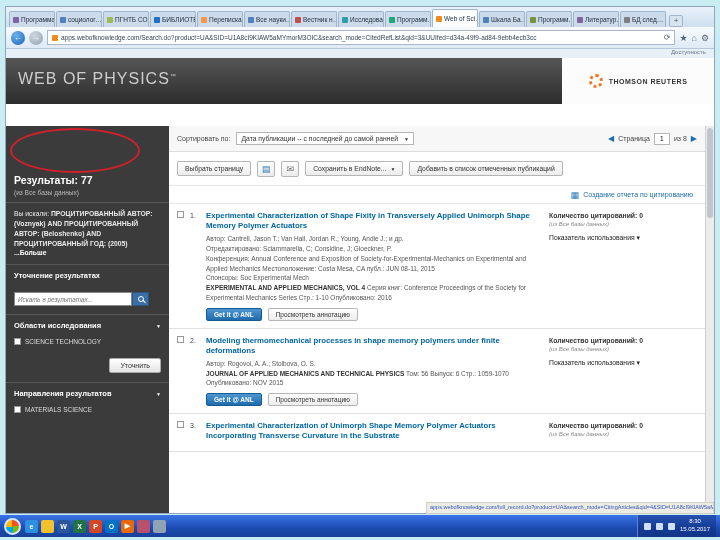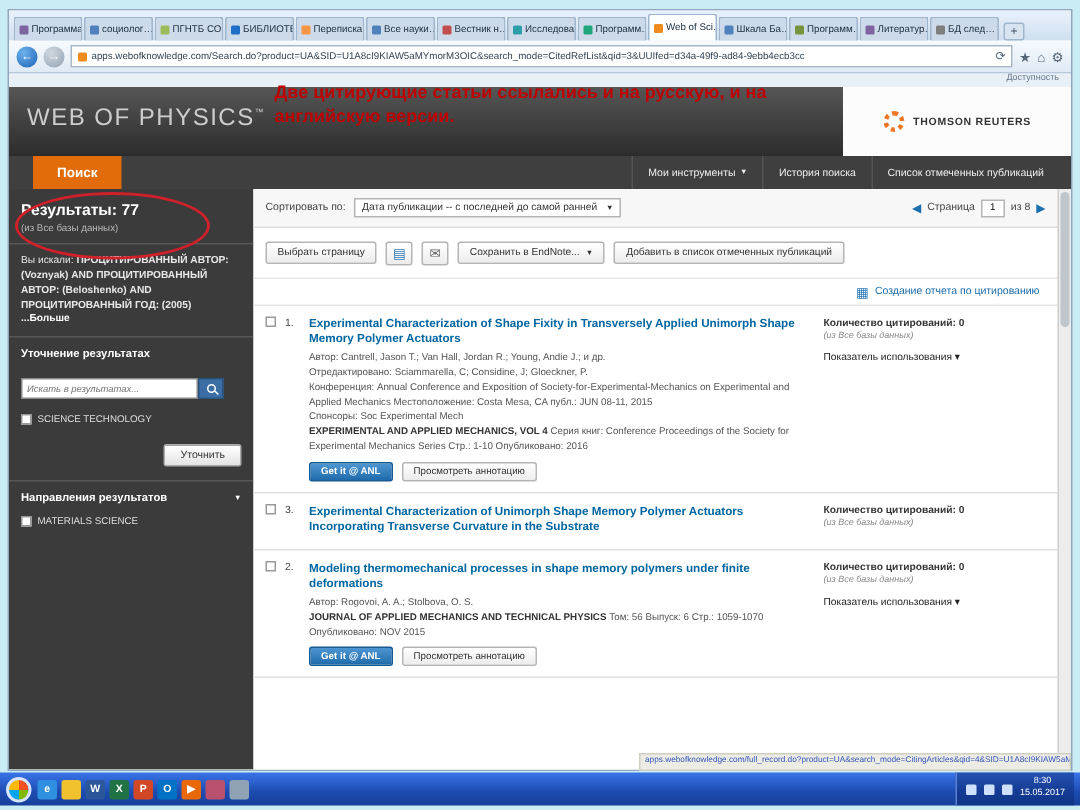--- a/index.html
+++ b/index.html
@@ -34,21 +34,21 @@
   .wos-nav { height:22px; background:#3f3f3f; display:flex; align-items:stretch; }
   .search-tab { margin-left:16px; background:#e36c0a; color:#fff; font-size:9px; font-weight:bold; padding:0 16px; display:flex; align-items:center; }
   .nav-right { margin-left:auto; display:flex; align-items:center; gap:0; padding-right:8px; }
   .nav-link { color:#eee; font-size:7px; padding:0 10px; border-left:1px solid #555; display:flex; align-items:center; gap:3px; height:100%; }
   .caret { font-size:5px; color:inherit; }
 
   .wos-body { position:absolute; top:68px; bottom:0; left:0; right:0; display:flex; }
 
   
   .sidebar { width:163px; flex:none; background:#3b3b3b; color:#e8e8e8; overflow:hidden; }
-  .sb-results { padding:8px 8px 6px; }
+  .sb-results { padding:8px 8px 6px;margin-top:40px; }
   .sb-results .t { font-size:10.5px; font-weight:bold; color:#fff; }
   .sb-results .s { font-size:6.5px; color:#b9b9b9; margin-top:3px; }
   .sb-block { border-top:1px solid #575757; padding:6px 8px; font-size:6.8px; line-height:1.45; }
   .sb-query { font-weight:bold; }
   .sb-more { font-weight:bold; color:#fff; }
   .sb-sect { border-top:1px solid #575757; padding:6px 8px; font-size:7.5px; font-weight:bold; color:#fff; display:flex; justify-content:space-between; align-items:center; }
   .sb-search { padding:6px 8px 8px; display:flex; }
   .sb-search input { width:118px; height:14px; border:1px solid #888; font-size:6.3px; padding:0 3px; font-style:italic; color:#444; font-family:"Liberation Sans",sans-serif; }
   .sb-search .go { width:17px; height:14px; background:#3a6ea5; border:1px solid #2a5580; display:flex; align-items:center; justify-content:center; }
   .mag { position:relative; width:6px; height:6px; border:1.4px solid #fff; border-radius:50%; }
@@ -190,35 +190,20 @@
       <div class="wos-header">
         <div class="wos-logo">
           <span>WEB OF PHYSICS</span><sup>™</sup>
         </div>
         <div class="tr-panel">
           <span class="tr-logo"></span>
           <span class="tr-name">THOMSON REUTERS</span>
         </div>
       </div>
 
-      <div class="wos-nav">
-        <div class="search-tab">Поиск</div>
-        <div class="nav-right">
-          <div class="nav-link">
-            <span>Мои инструменты</span>
-            <span class="caret">▼</span>
-          </div>
-          <div class="nav-link">
-            <span>История поиска</span>
-          </div>
-          <div class="nav-link">
-            <span>Список отмеченных публикаций</span>
-          </div>
-        </div>
-      </div>
 
       <div class="wos-body">
 
         <div class="sidebar">
           <div class="sb-results">
             <div class="t">Результаты: 77</div>
             <div class="s">(из Все базы данных)</div>
           </div>
           <div class="sb-block">
             <span>Вы искали:</span>
@@ -226,20 +211,24 @@
             <span class="sb-more">...Больше</span>
           </div>
           <div class="sb-sect">
             <span>Уточнение результатах</span>
           </div>
           <div class="sb-search">
             <input placeholder="Искать в результатах..." style="">
             <div class="go">
               <span class="mag"></span>
             </div>
+          </div>
+          <div class="sb-sect">
+            <span>Области исследования</span>
+            <span class="caret">▼</span>
           </div>
           <div class="cbrow">
             <span class="cb"></span>
             <span>SCIENCE TECHNOLOGY</span>
           </div>
           <div class="refine-row">
             <button class="refine-btn">Уточнить</button>
           </div>
           <div class="sb-sect">
             <span>Направления результатов</span>
@@ -305,46 +294,46 @@
             </div>
             <div class="rright">
               <div class="cited">Количество цитирований: 0</div>
               <div class="citedsub">(из Все базы данных)</div>
               <div class="usage">Показатель использования ▾</div>
             </div>
           </div>
 
           <div class="result">
             <span class="cb"></span>
-            <span class="rnum">3.</span>
-            <div class="rmain">
-              <div class="rtitle">Experimental Characterization of Unimorph Shape Memory Polymer Actuators Incorporating Transverse Curvature in the Substrate</div>
-            </div>
-            <div class="rright">
-              <div class="cited">Количество цитирований: 0</div>
-              <div class="citedsub">(из Все базы данных)</div>
-            </div>
-          </div>
-
-          <div class="result">
-            <span class="cb"></span>
             <span class="rnum">2.</span>
             <div class="rmain">
               <div class="rtitle">Modeling thermomechanical processes in shape memory polymers under finite deformations</div>
               <div class="rmeta">Автор: Rogovoi, A. A.; Stolbova, O. S.</div>
               <div class="rmeta rsrc"><b>JOURNAL OF APPLIED MECHANICS AND TECHNICAL PHYSICS</b><span>  Том: 56   Выпуск: 6   Стр.: 1059-1070   Опубликовано: NOV 2015</span></div>
               <div class="rbtns">
                 <button class="getit">Get it @ ANL</button>
                 <button class="abstr">Просмотреть аннотацию</button>
               </div>
             </div>
             <div class="rright">
               <div class="cited">Количество цитирований: 0</div>
               <div class="citedsub">(из Все базы данных)</div>
               <div class="usage">Показатель использования ▾</div>
+            </div>
+          </div>
+
+          <div class="result">
+            <span class="cb"></span>
+            <span class="rnum">3.</span>
+            <div class="rmain">
+              <div class="rtitle">Experimental Characterization of Unimorph Shape Memory Polymer Actuators Incorporating Transverse Curvature in the Substrate</div>
+            </div>
+            <div class="rright">
+              <div class="cited">Количество цитирований: 0</div>
+              <div class="citedsub">(из Все базы данных)</div>
             </div>
           </div>
 
         </div>
 
         <div class="scroll">
           <div class="thumb"></div>
         </div>
 
       </div>
@@ -372,16 +361,15 @@
       <span class="trayicon"></span>
       <span class="trayicon"></span>
       <span class="trayicon"></span>
       <div class="clock">
         <div>8:30</div>
         <div>15.05.2017</div>
       </div>
     </div>
   </div>
 
-  <div class="annotation">Две цитирующие статьи ссылались и на русскую, и на английскую версии.</div>
   <div class="ellipse"></div>
 
 </div>
 
 </body></html>

